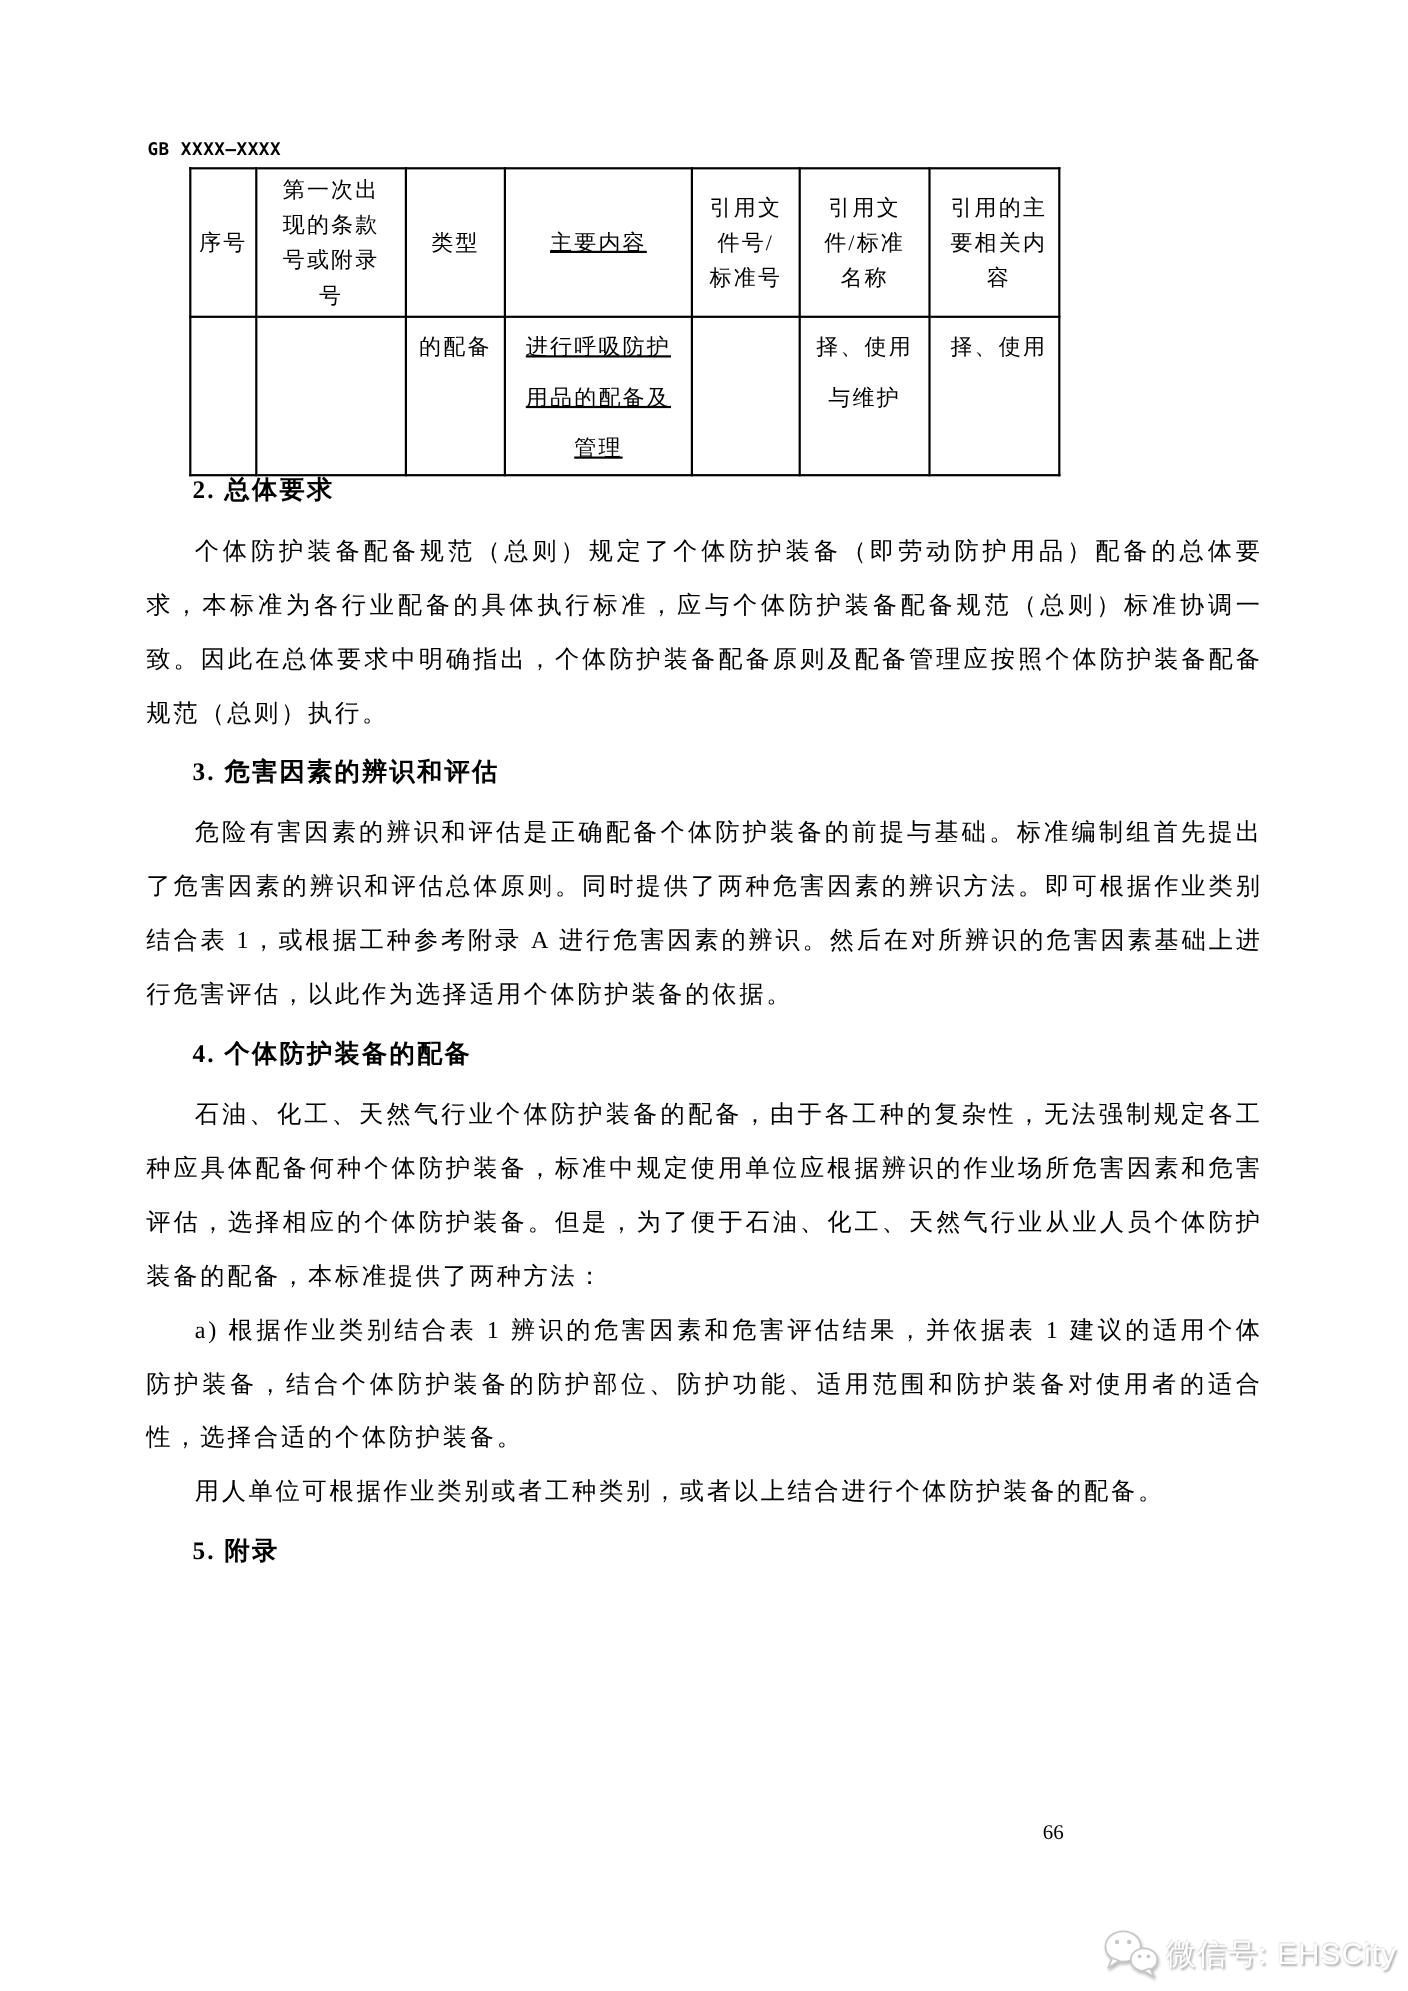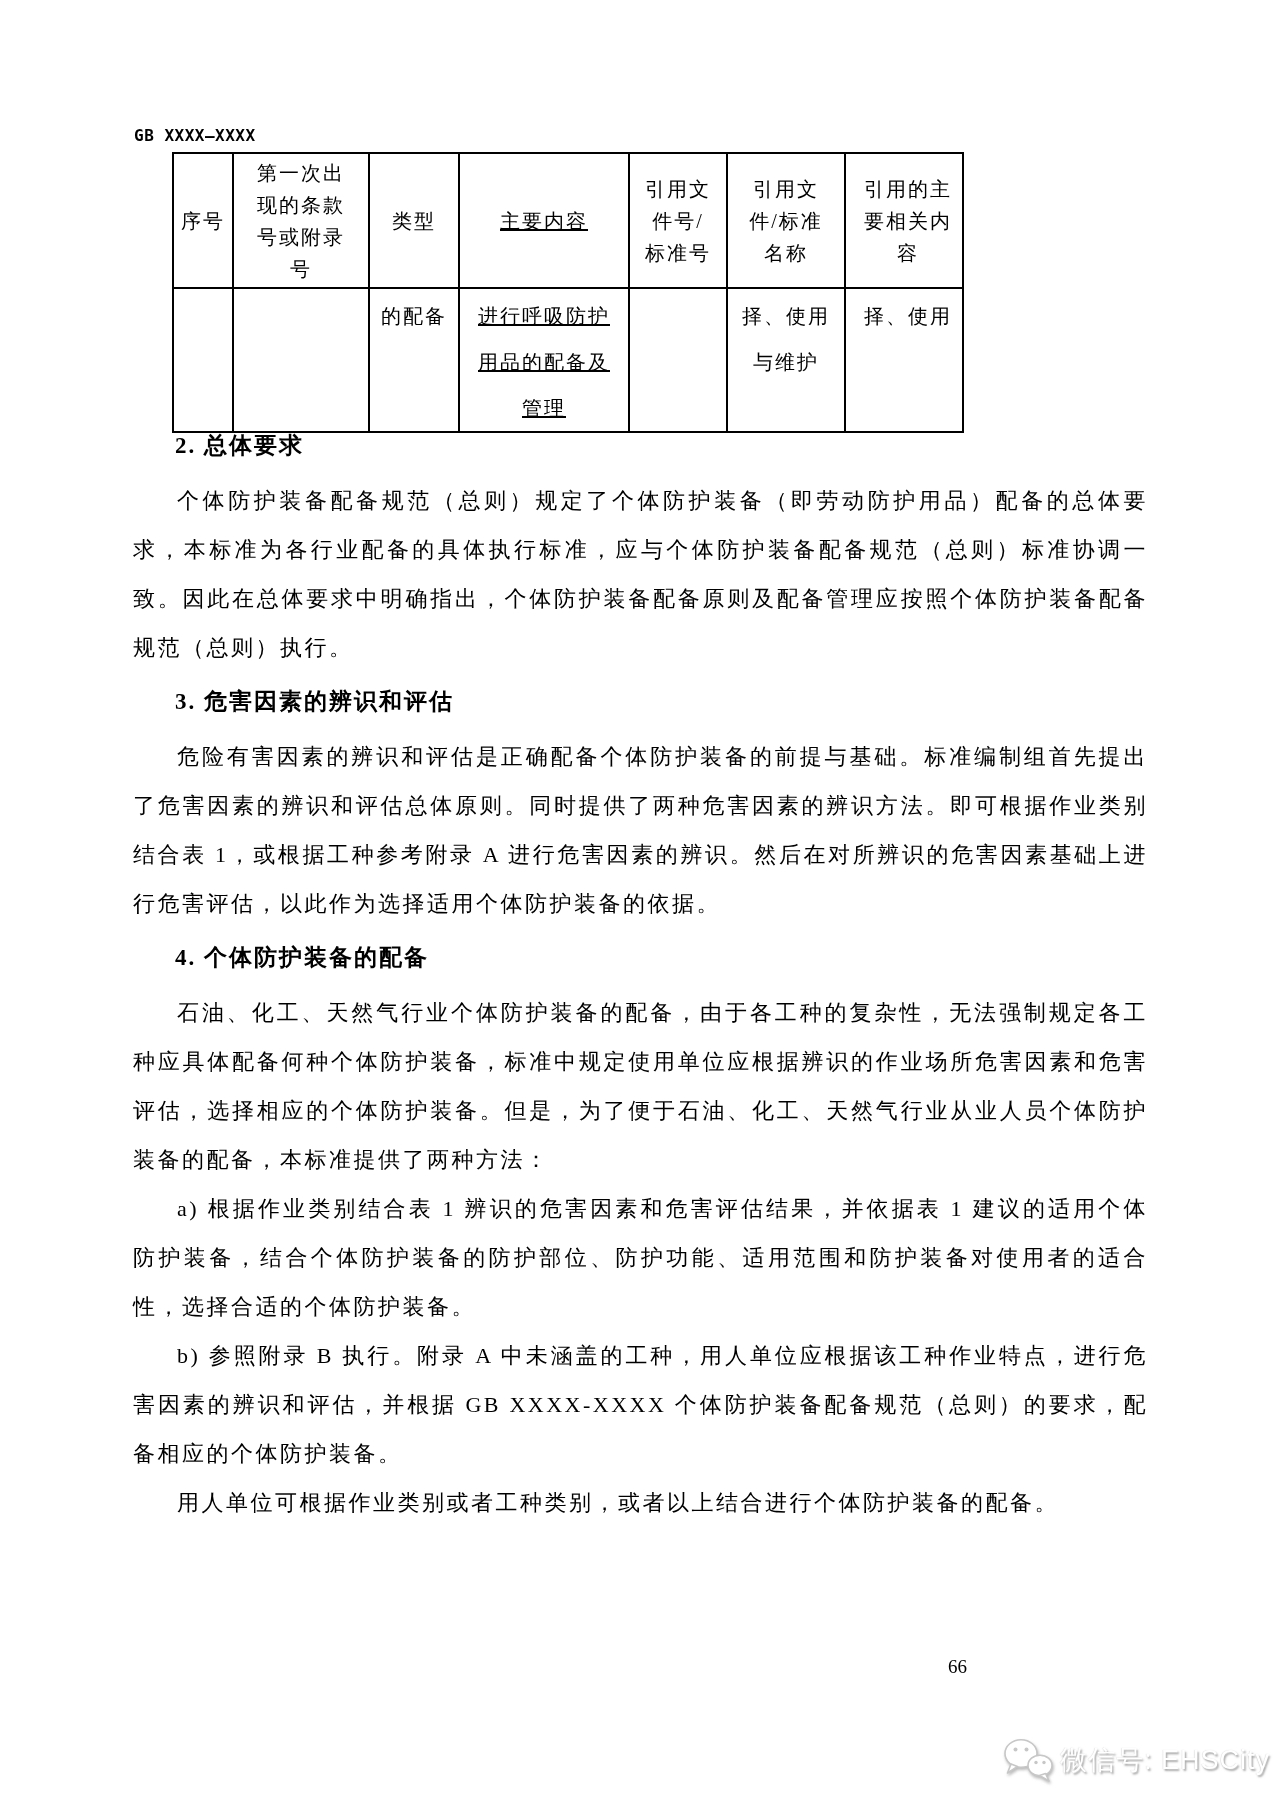--- a/index.html
+++ b/index.html
@@ -70,21 +70,21 @@
 
   .page-number {
     position: absolute;
     left: 948px; top: 1656px;
     font-size: 19px;
     font-family: "Liberation Serif", serif;
   }
 
   .footer-bar {
     position: absolute;
-    left: 0; bottom: 16px;
+    left: 0; bottom: 0;
     width: 100%; height: 68px;
     background: #ffffff;
     display: flex;
     align-items: center;
     justify-content: flex-end;
     padding-right: 10px;
     box-sizing: border-box;
   }
   .wechat-icon-wrap {
     width: 52px; height: 46px;
@@ -141,23 +141,23 @@
 <div class="content">
   <div class="sec-heading">2. 总体要求</div>
   <p class="body-para">个体防护装备配备规范（总则）规定了个体防护装备（即劳动防护用品）配备的总体要求，本标准为各行业配备的具体执行标准，应与个体防护装备配备规范（总则）标准协调一致。因此在总体要求中明确指出，个体防护装备配备原则及配备管理应按照个体防护装备配备规范（总则）执行。</p>
 
   <div class="sec-heading">3. 危害因素的辨识和评估</div>
   <p class="body-para">危险有害因素的辨识和评估是正确配备个体防护装备的前提与基础。标准编制组首先提出了危害因素的辨识和评估总体原则。同时提供了两种危害因素的辨识方法。即可根据作业类别结合表 1，或根据工种参考附录 A 进行危害因素的辨识。然后在对所辨识的危害因素基础上进行危害评估，以此作为选择适用个体防护装备的依据。</p>
 
   <div class="sec-heading">4. 个体防护装备的配备</div>
   <p class="body-para">石油、化工、天然气行业个体防护装备的配备，由于各工种的复杂性，无法强制规定各工种应具体配备何种个体防护装备，标准中规定使用单位应根据辨识的作业场所危害因素和危害评估，选择相应的个体防护装备。但是，为了便于石油、化工、天然气行业从业人员个体防护装备的配备，本标准提供了两种方法：</p>
   <p class="body-para">a) 根据作业类别结合表 1 辨识的危害因素和危害评估结果，并依据表 1 建议的适用个体防护装备，结合个体防护装备的防护部位、防护功能、适用范围和防护装备对使用者的适合性，选择合适的个体防护装备。</p>
-  <p class="body-para">b) 参照附录 B 执行。附录 A 中未涵盖的工种，用人单位应根据该工种作业特点，进行危害因素的辨识和评估，并根据 GB XXXX-XXXX 个体防护装备配备规范（总则）的要求，配备相应的个体防护装备。</p>
   <p class="body-para">用人单位可根据作业类别或者工种类别，或者以上结合进行个体防护装备的配备。</p>
 
+  <div class="sec-heading">5. 附录</div>
 </div>
 
 <div class="page-number">66</div>
 
 <div class="footer-bar">
   <span class="wechat-icon-wrap">
     <svg width="52" height="46" viewBox="0 0 52 46" xmlns="http://www.w3.org/2000/svg">
       <g stroke="#c7c7c7" stroke-width="1.6" fill="#ffffff">
         <ellipse cx="19" cy="16.5" rx="16" ry="13.8"></ellipse>
         <path d="M9 27 L5.5 36 L15.5 29.5 Z" stroke-linejoin="round"></path>

